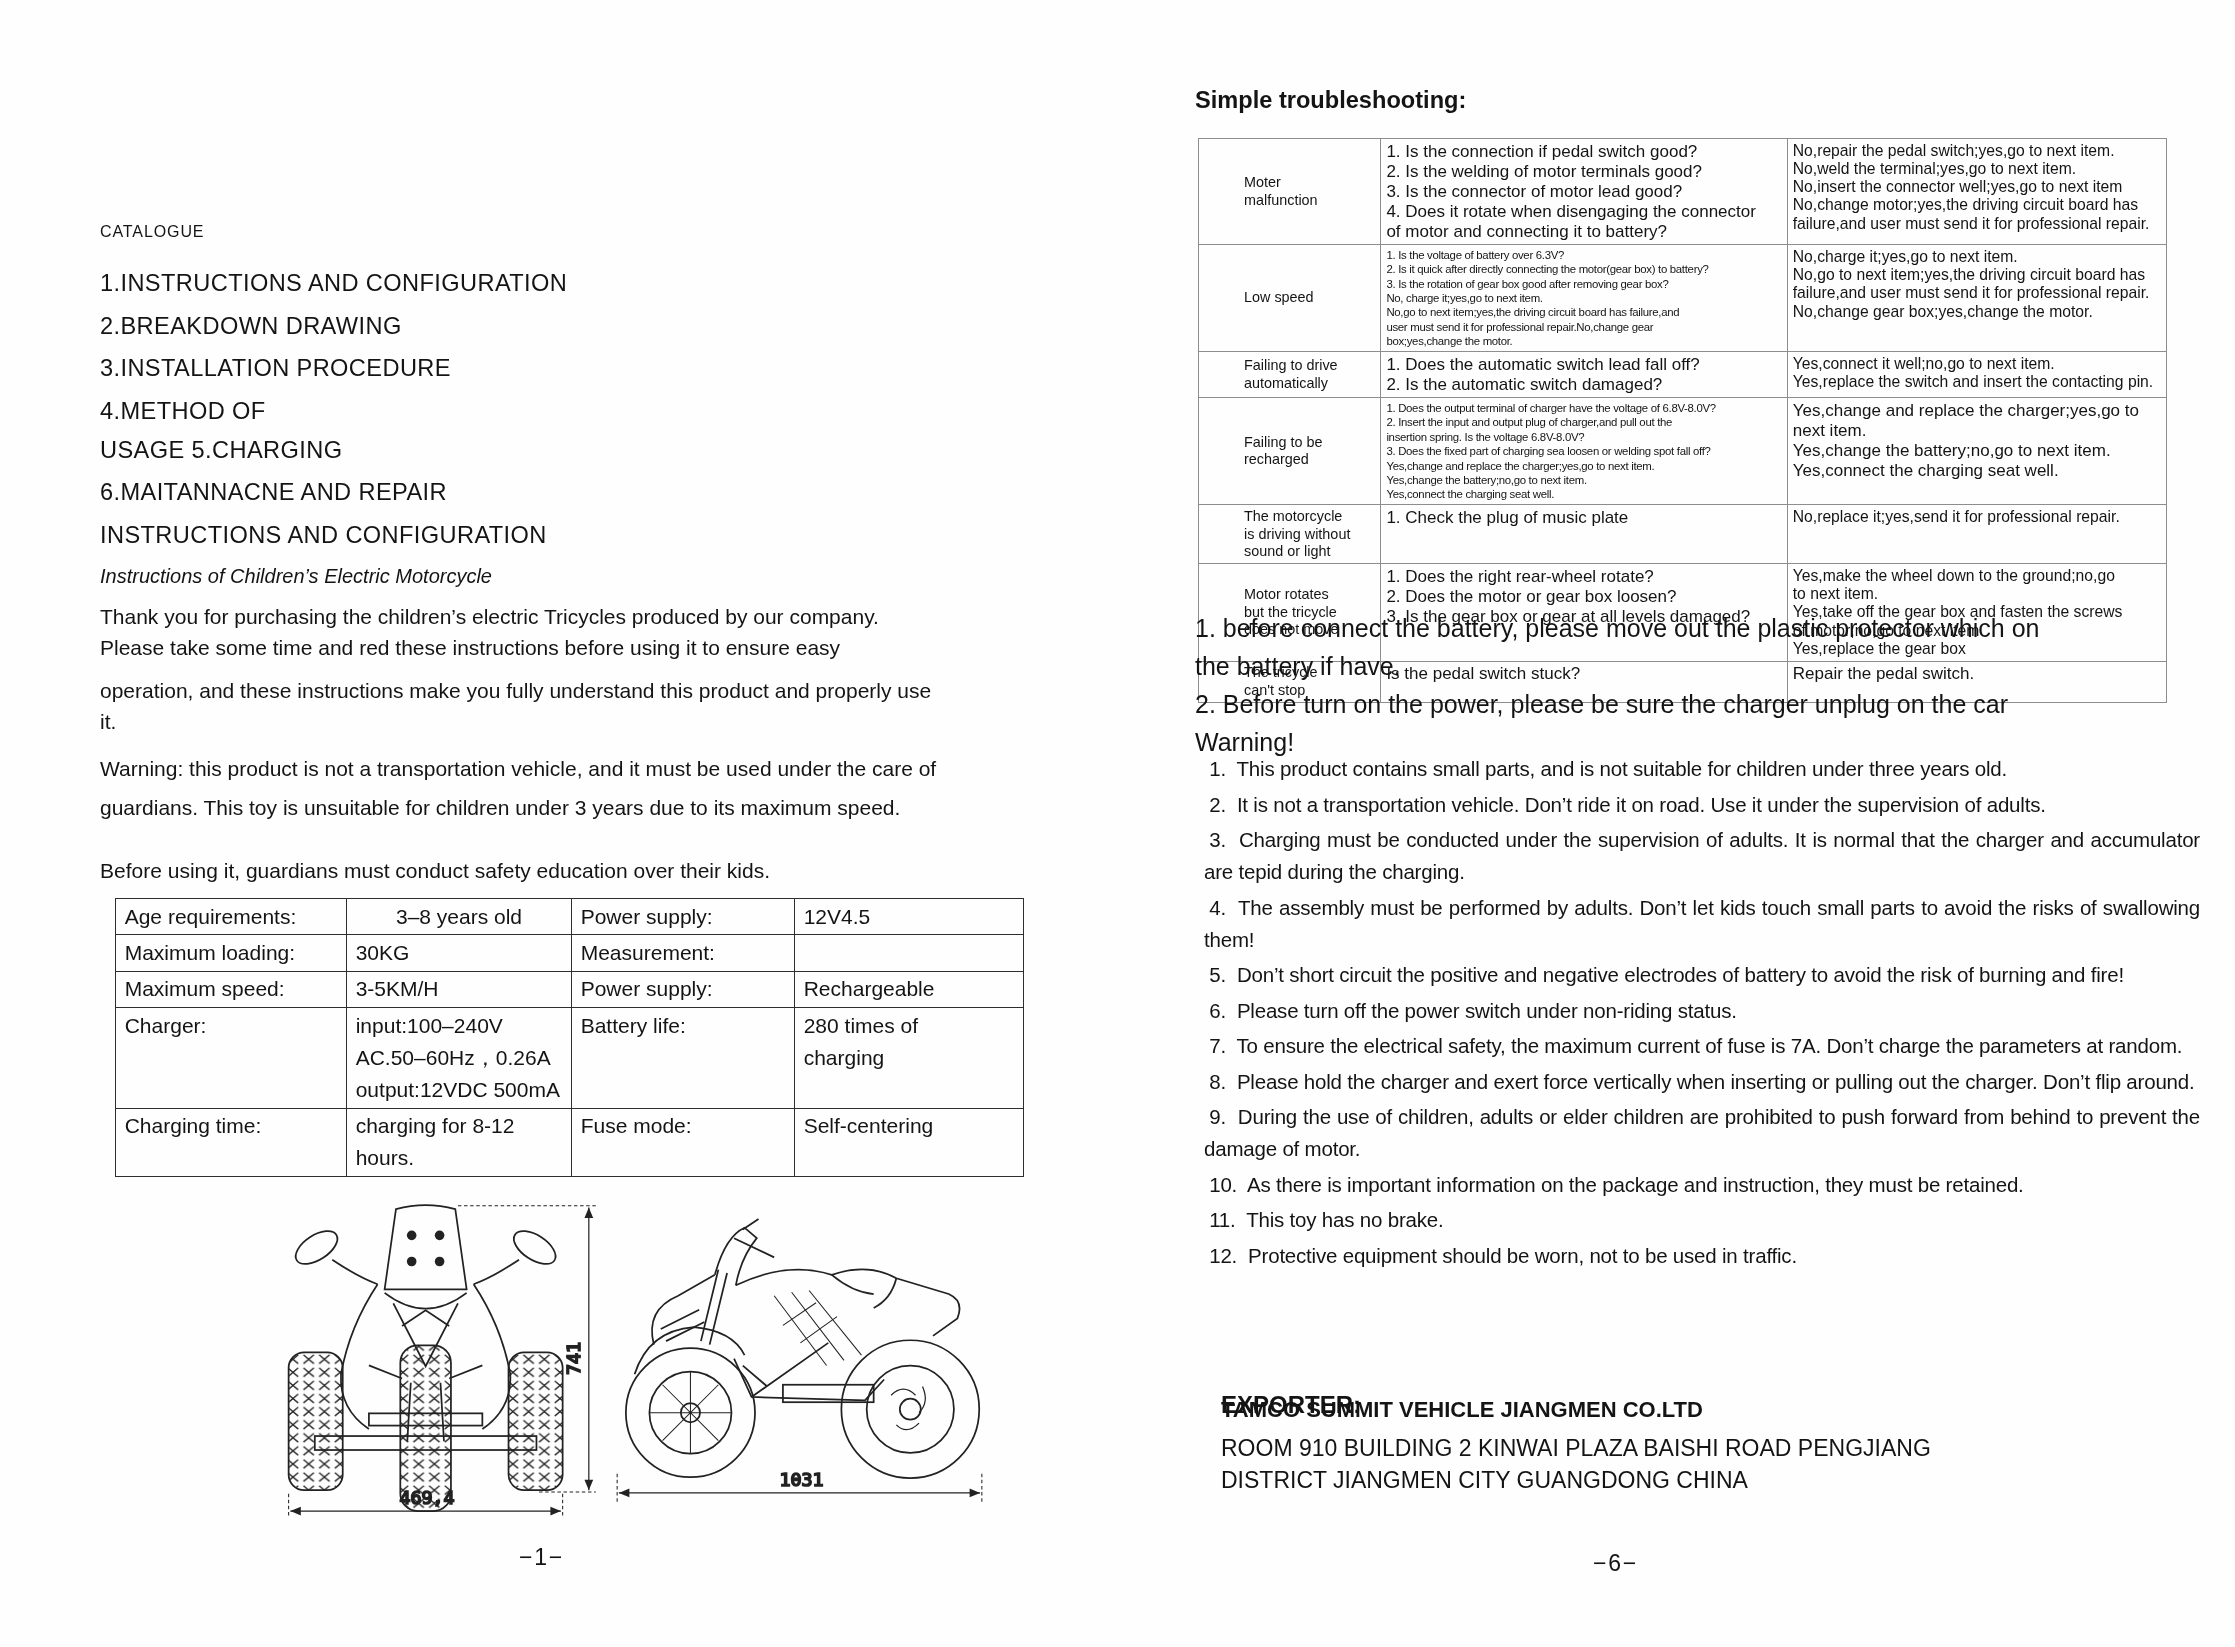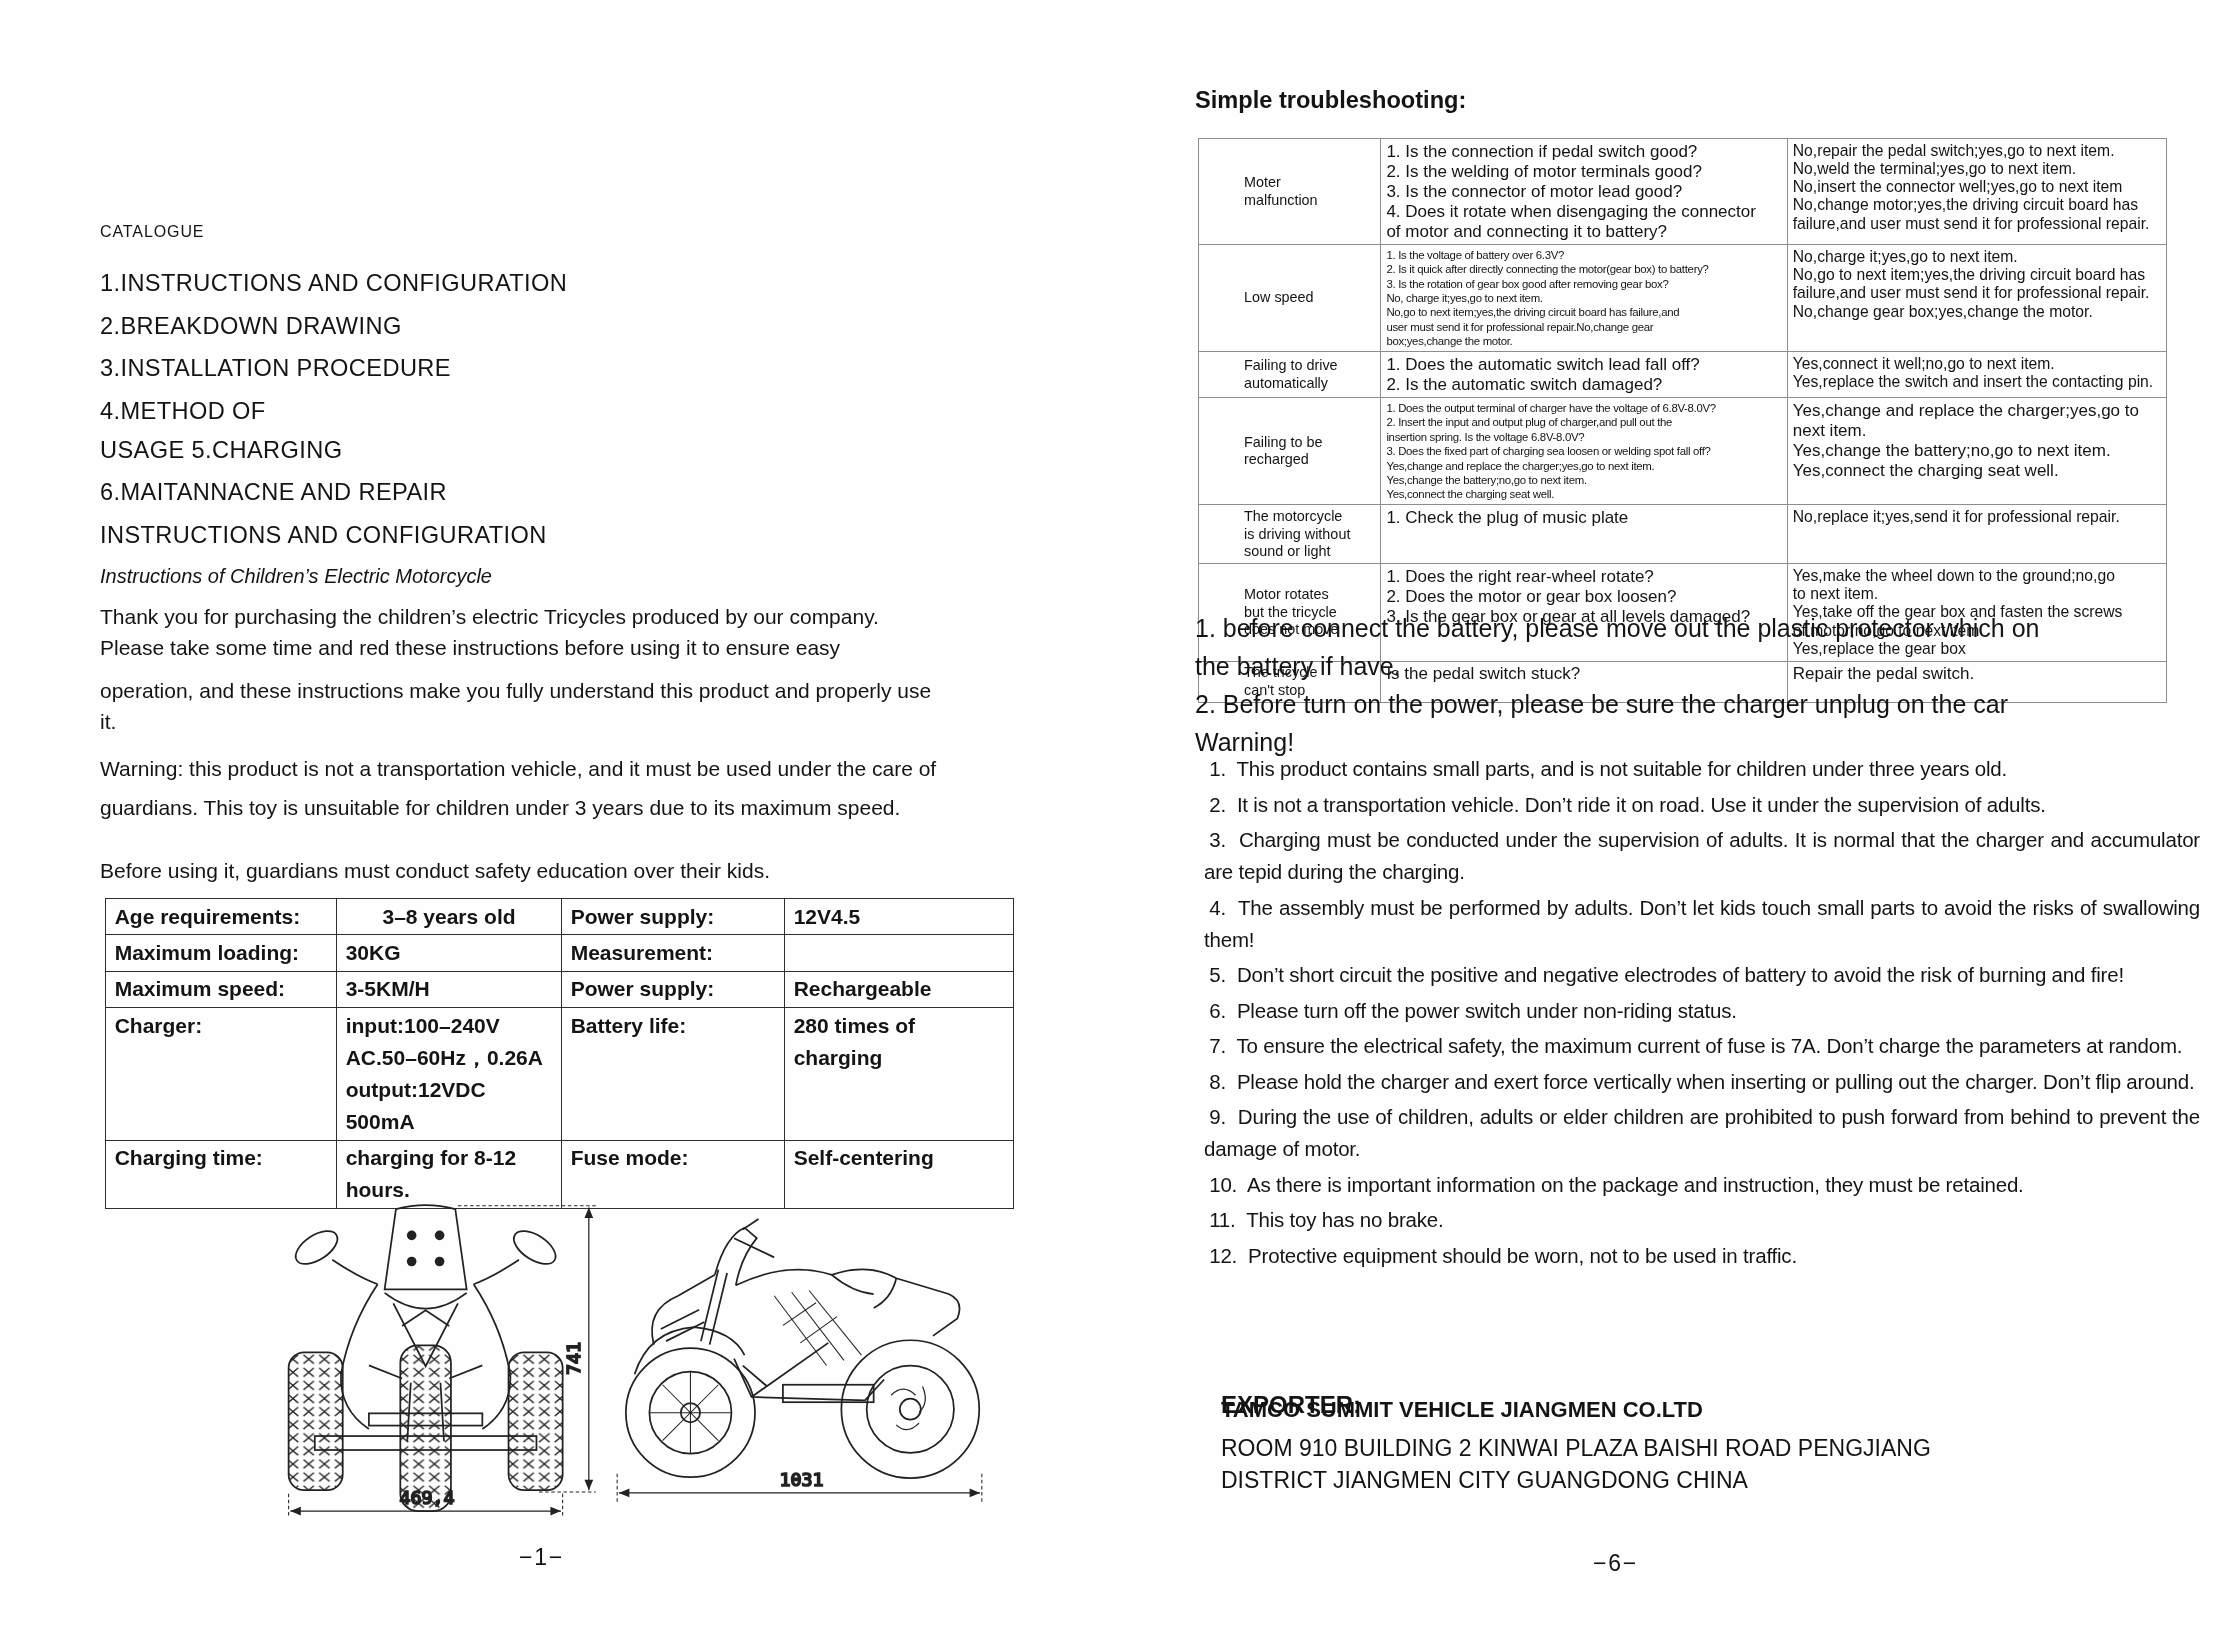--- a/index.html
+++ b/index.html
@@ -67,21 +67,21 @@
   <section class="abs" style="left:100px;top:601px;width:943px;">
     <p class="para pre">Thank you for purchasing the children’s electric Tricycles produced by our company.
 Please take some time and red these instructions before using it to ensure easy</p>
     <p class="para pre">operation, and these instructions make you fully understand this product and properly use
 it.</p>
     <p class="para pre wide">Warning: this product is not a transportation vehicle, and it must be used under the care of
 guardians. This toy is unsuitable for children under 3 years due to its maximum speed.</p>
     <p class="para pre last">Before using it, guardians must conduct safety education over their kids.</p>
   </section>
 
-  <table class="spec abs" style="left:105px;top:898px;font-weight:bold;">
+  <table class="spec abs" style="left:115px;top:898px;">
     <colgroup>
         <col style="width:231px">
         <col style="width:225px">
         <col style="width:223px">
         <col style="width:229px">
       </colgroup>
     <tbody>
         <tr class="sr1">
       <td>Age requirements:</td>
       <td class="v-center">3–8 years old</td>

